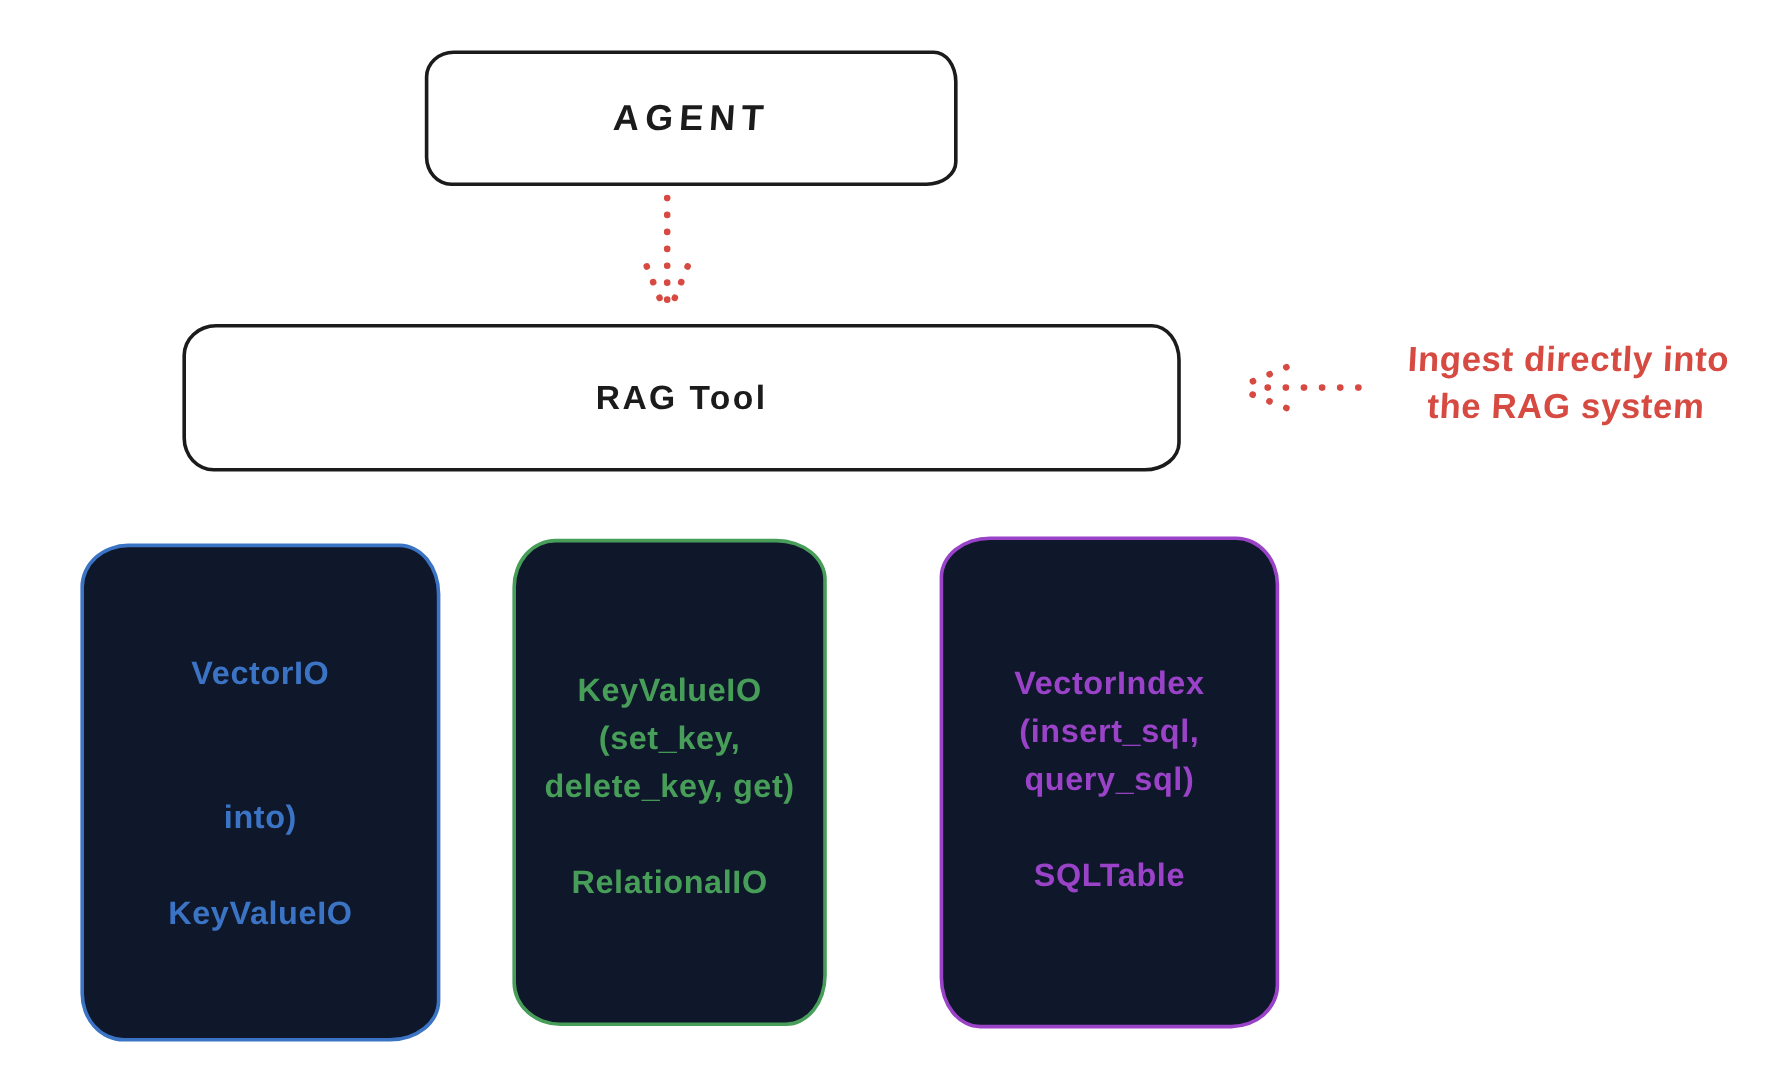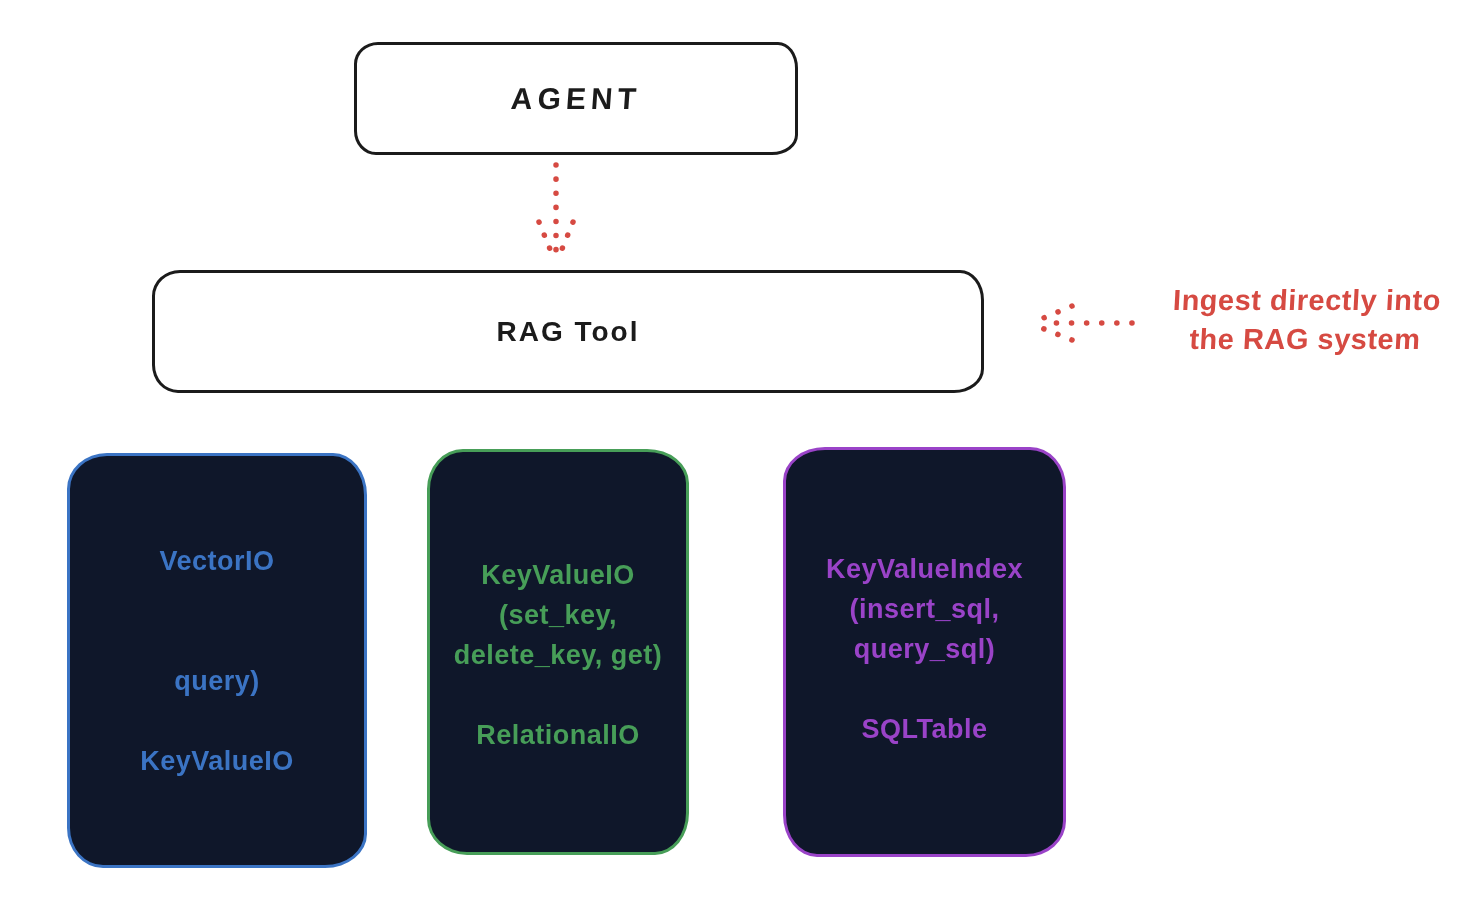--- a/index.html
+++ b/index.html
@@ -139,39 +139,39 @@
   <div class="annotation" style="color: rgb(214, 74, 66);">
     <div>Ingest directly into</div>
     <div>the RAG system</div>
   </div>
 
   <div class="storage-box vector-box" style="border-color: rgb(59, 116, 196);">
     <div class="box-text" style="color: rgb(59, 116, 196);">
       <span>VectorIO</span><br>
       <br>
       <br>
-      <span>query)</span>
+      <span>into)</span>
       <span class="line-gap"></span>
       <span>KeyValueIO</span>
     </div>
   </div>
 
   <div class="storage-box keyvalue-box" style="border-color: rgb(71, 158, 88);">
     <div class="box-text" style="color: rgb(71, 158, 88);">
       <span>KeyValueIO</span><br>
       <span>(set_key,</span><br>
       <span>delete_key, get)</span>
       <span class="line-gap"></span>
       <span>RelationalIO</span>
     </div>
   </div>
 
   <div class="storage-box relational-box" style="border-color: rgb(154, 67, 200);">
     <div class="box-text" style="color: rgb(154, 67, 200);">
-      <span>KeyValueIndex</span><br>
+      <span>VectorIndex</span><br>
       <span>(insert_sql,</span><br>
       <span>query_sql)</span>
       <span class="line-gap"></span>
       <span>SQLTable</span>
     </div>
   </div>
 
 </div>
 
 </body></html>

